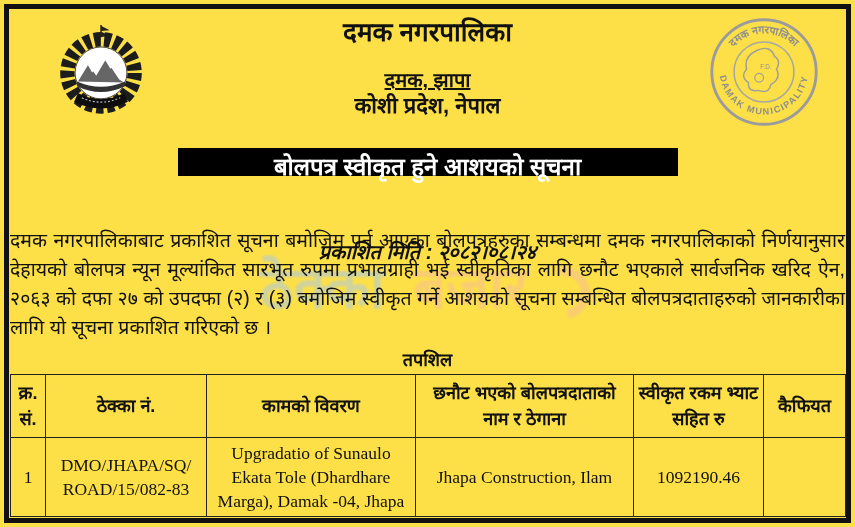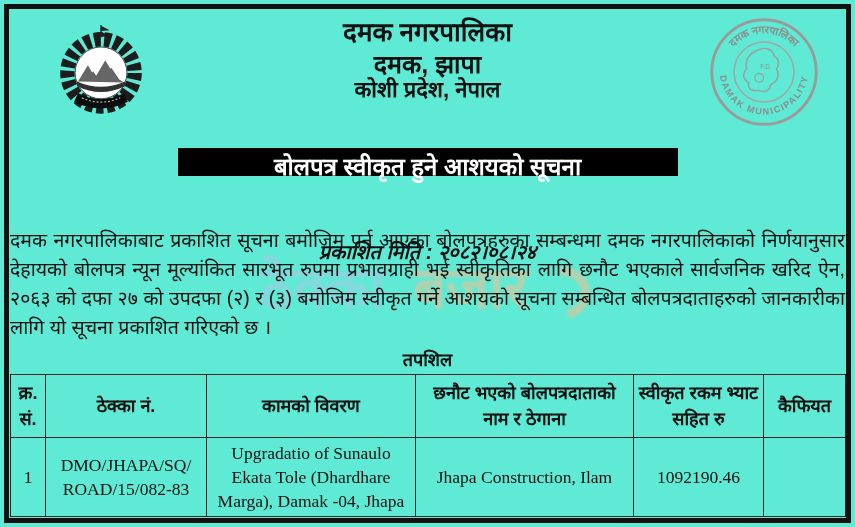--- a/index.html
+++ b/index.html
@@ -1,26 +1,26 @@
 <!DOCTYPE html>
 <html><head>
 <meta charset="utf-8">
 <style>
   html,body{margin:0;padding:0;background:#fff;}
-  .page{position:relative;width:855px;height:527px;background:#5eead4;overflow:hidden;
+  .page{position:relative;width:855px;height:527px;background:#fde047;overflow:hidden;
         font-family:"Liberation Sans","DejaVu Sans",sans-serif;color:#111;}
   .frame{position:absolute;left:4px;top:4px;right:4px;bottom:4px;border:5px solid #111;}
 
   
   .emblem{position:absolute;left:50px;top:22px;width:102px;height:96px;}
   .seal{position:absolute;left:706px;top:14px;width:116px;height:116px;}
   .head-text{position:absolute;left:0;right:0;top:16px;text-align:center;font-weight:bold;}
   .head-l1{font-size:26px;line-height:32px;}
   .head-l2{font-size:25px;line-height:32px;}
-  .head-l3{font-size:25px;line-height:25px;margin-top:4px;}
+  .head-l3{font-size:20px;line-height:25px;margin-top:20px;text-decoration:underline;}
   .head-l4{font-size:22px;line-height:25px;}
 
   .banner{position:absolute;top:148px;left:50%;transform:translateX(-50%);
           width:500px;height:28px;background:#000;color:#fff;text-align:center;
           font-weight:bold;font-size:24px;line-height:38px;}
   .published{position:absolute;top:193px;left:0;right:0;text-align:center;
              font-weight:bold;font-style:italic;font-size:20px;margin-top:45px;}
 
   .body-wrap{position:absolute;top:226px;left:10px;right:10px;height:120px;}
   .watermark{position:absolute;left:250px;top:32px;width:410px;white-space:nowrap;

